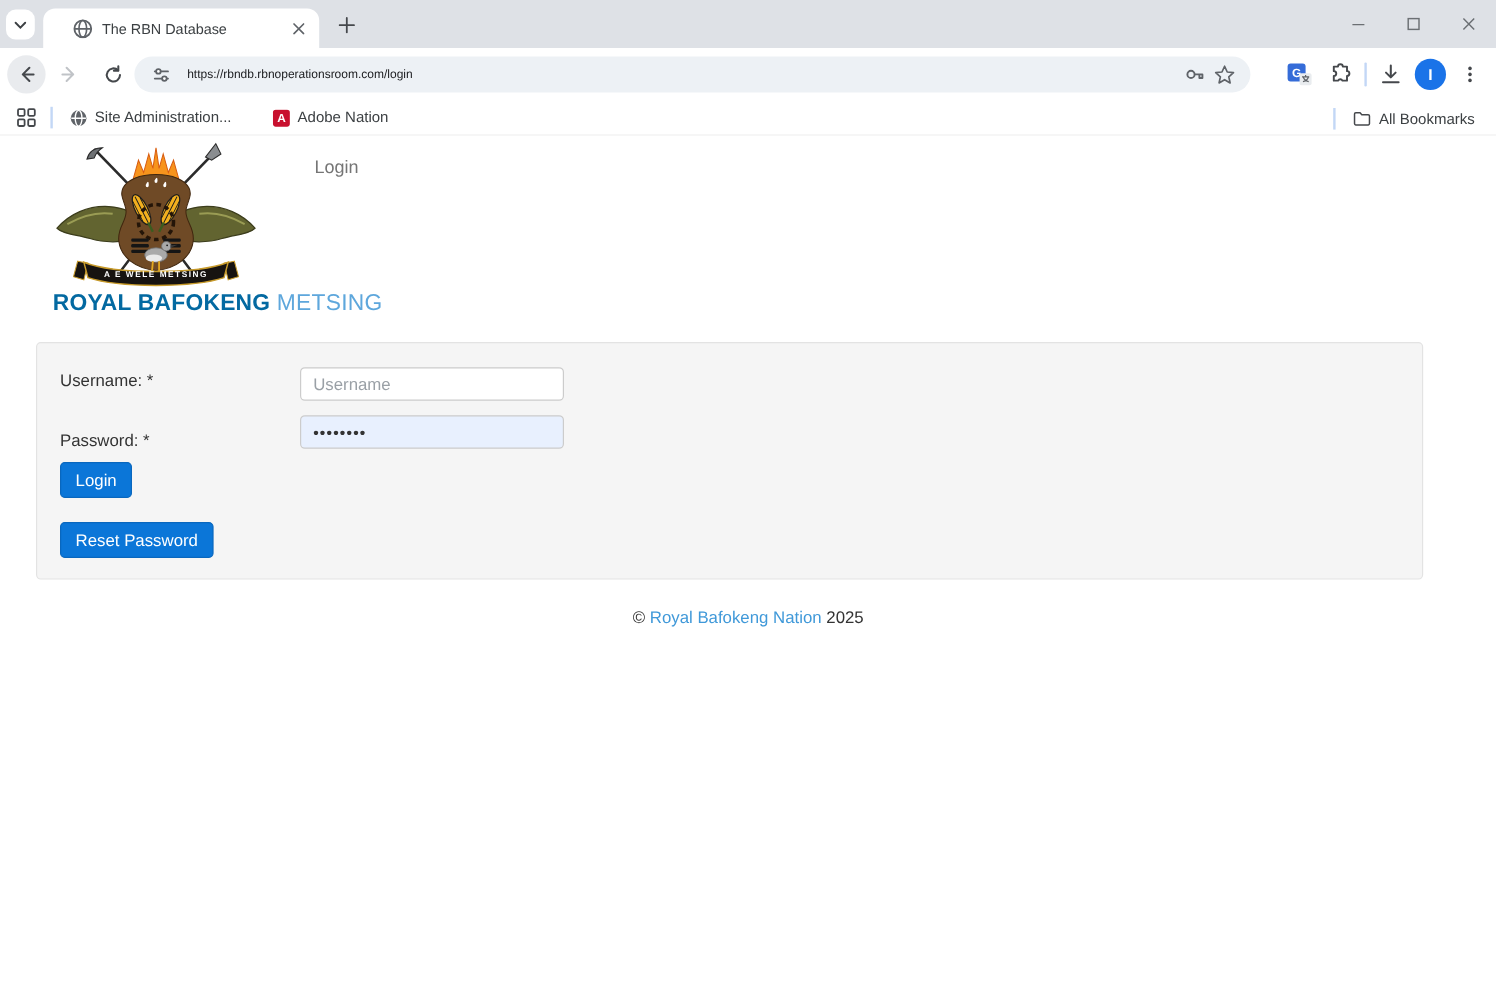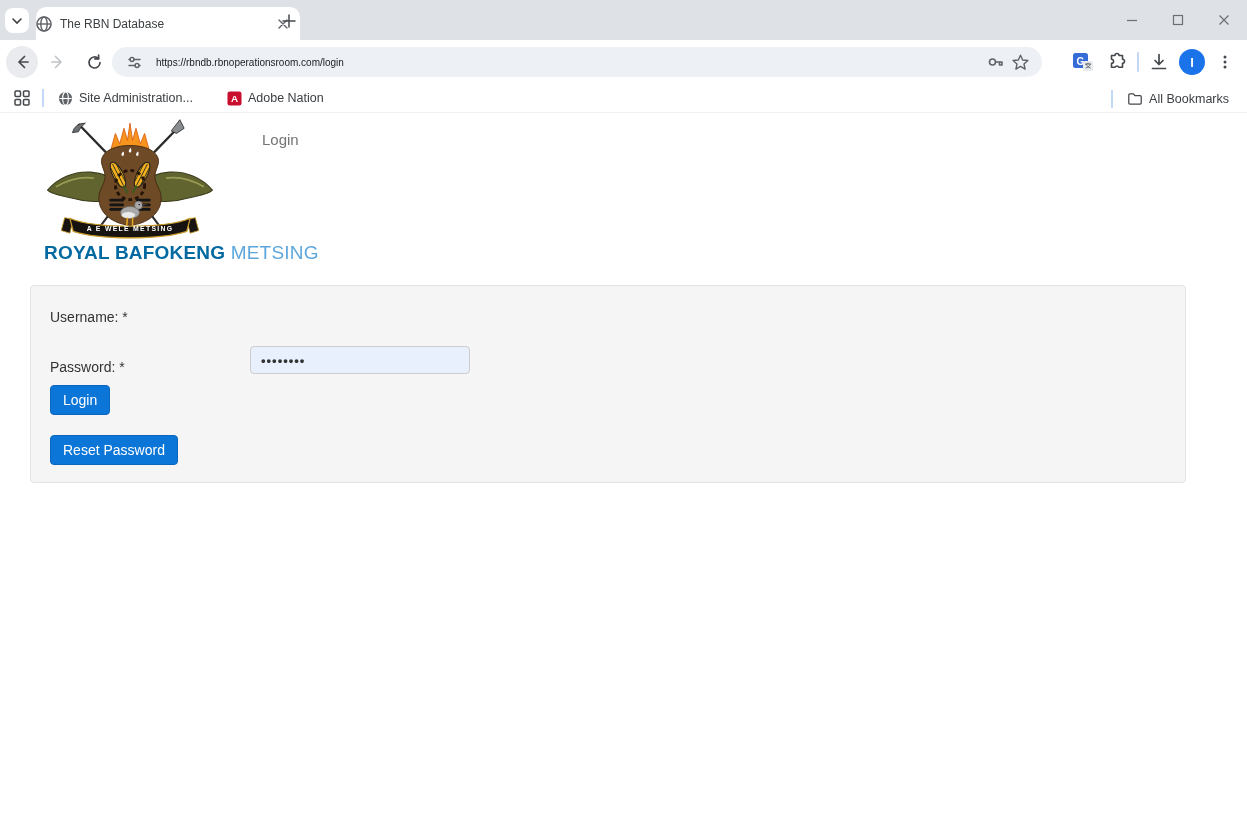--- a/index.html
+++ b/index.html
@@ -2,21 +2,21 @@
 <html><head>
 <meta charset="utf-8">
 <style>
   * { margin:0; padding:0; box-sizing:border-box; }
   html,body { width:1247px; height:820px; background:#fff; font-family:"Liberation Sans", sans-serif; overflow:hidden; }
   .window { position:relative; width:1247px; height:820px; background:#fff; }
 
   
   .tabstrip { position:absolute; left:0; top:0; width:100%; height:40px; background:#dee1e6; }
   .tab-search-btn { position:absolute; left:5px; top:8px; width:24px; height:25px; background:#fff; border-radius:8px; display:flex; align-items:center; justify-content:center; cursor:pointer; }
-  .tab { position:absolute; left:36px; top:7px; width:264px; height:33px; background:#fff; border-radius:10px 10px 0 0; display:flex; align-items:center; padding:0 8px 0 0; }
+  .tab { position:absolute; left:36px; top:7px; width:230px; height:33px; background:#fff; border-radius:10px 10px 0 0; display:flex; align-items:center; padding:0 8px 0 25px; }
   .tab-title { flex:1; font-size:12px; color:#3c4043; margin-left:8px; white-space:nowrap; overflow:hidden; }
   .tab-close { width:18px; height:18px; border-radius:50%; display:flex; align-items:center; justify-content:center; }
   .newtab-btn { position:absolute; left:276px; top:8px; width:26px; height:26px; border-radius:50%; display:flex; align-items:center; justify-content:center; }
   .wincontrols { position:absolute; right:0; top:0; height:40px; display:flex; align-items:center; }
   .winbtn { width:46px; height:40px; display:flex; align-items:center; justify-content:center; }
 
   
   .toolbar { position:absolute; left:0; top:40px; width:100%; height:44px; background:#fff; display:flex; align-items:center; }
   .navbtn { width:32px; height:32px; border-radius:50%; display:flex; align-items:center; justify-content:center; margin-left:4px; }
   .navbtn.back { background:#e9ebee; margin-left:6px; }
@@ -282,21 +282,27 @@
       <div class="wordmark">
         <span class="wm-bold">ROYAL BAFOKENG</span>
         <span class="wm-light">METSING</span>
       </div>
     </div>
 
     <div class="page-heading">Login</div>
 
     <div class="panel">
       <label class="form-label" style="top:23px;">Username: *</label>
+      <input class="ipt" style="top: 20px;" type="text" placeholder="Username">
       <label class="form-label" style="top:63px;margin-top:10px;">Password: *</label>
       <input class="ipt autofill" style="top: 60px;" type="text" value="••••••••">
       <button class="btn" style="top:99px;">Login</button>
       <button class="btn" style="top:149px;">Reset Password</button>
     </div>
 
+    <div class="footer">
+      <span>©</span>
+      <a href="#">Royal Bafokeng Nation</a>
+      <span>2025</span>
+    </div>
 
   </div>
 </div>
 
 </body></html>

